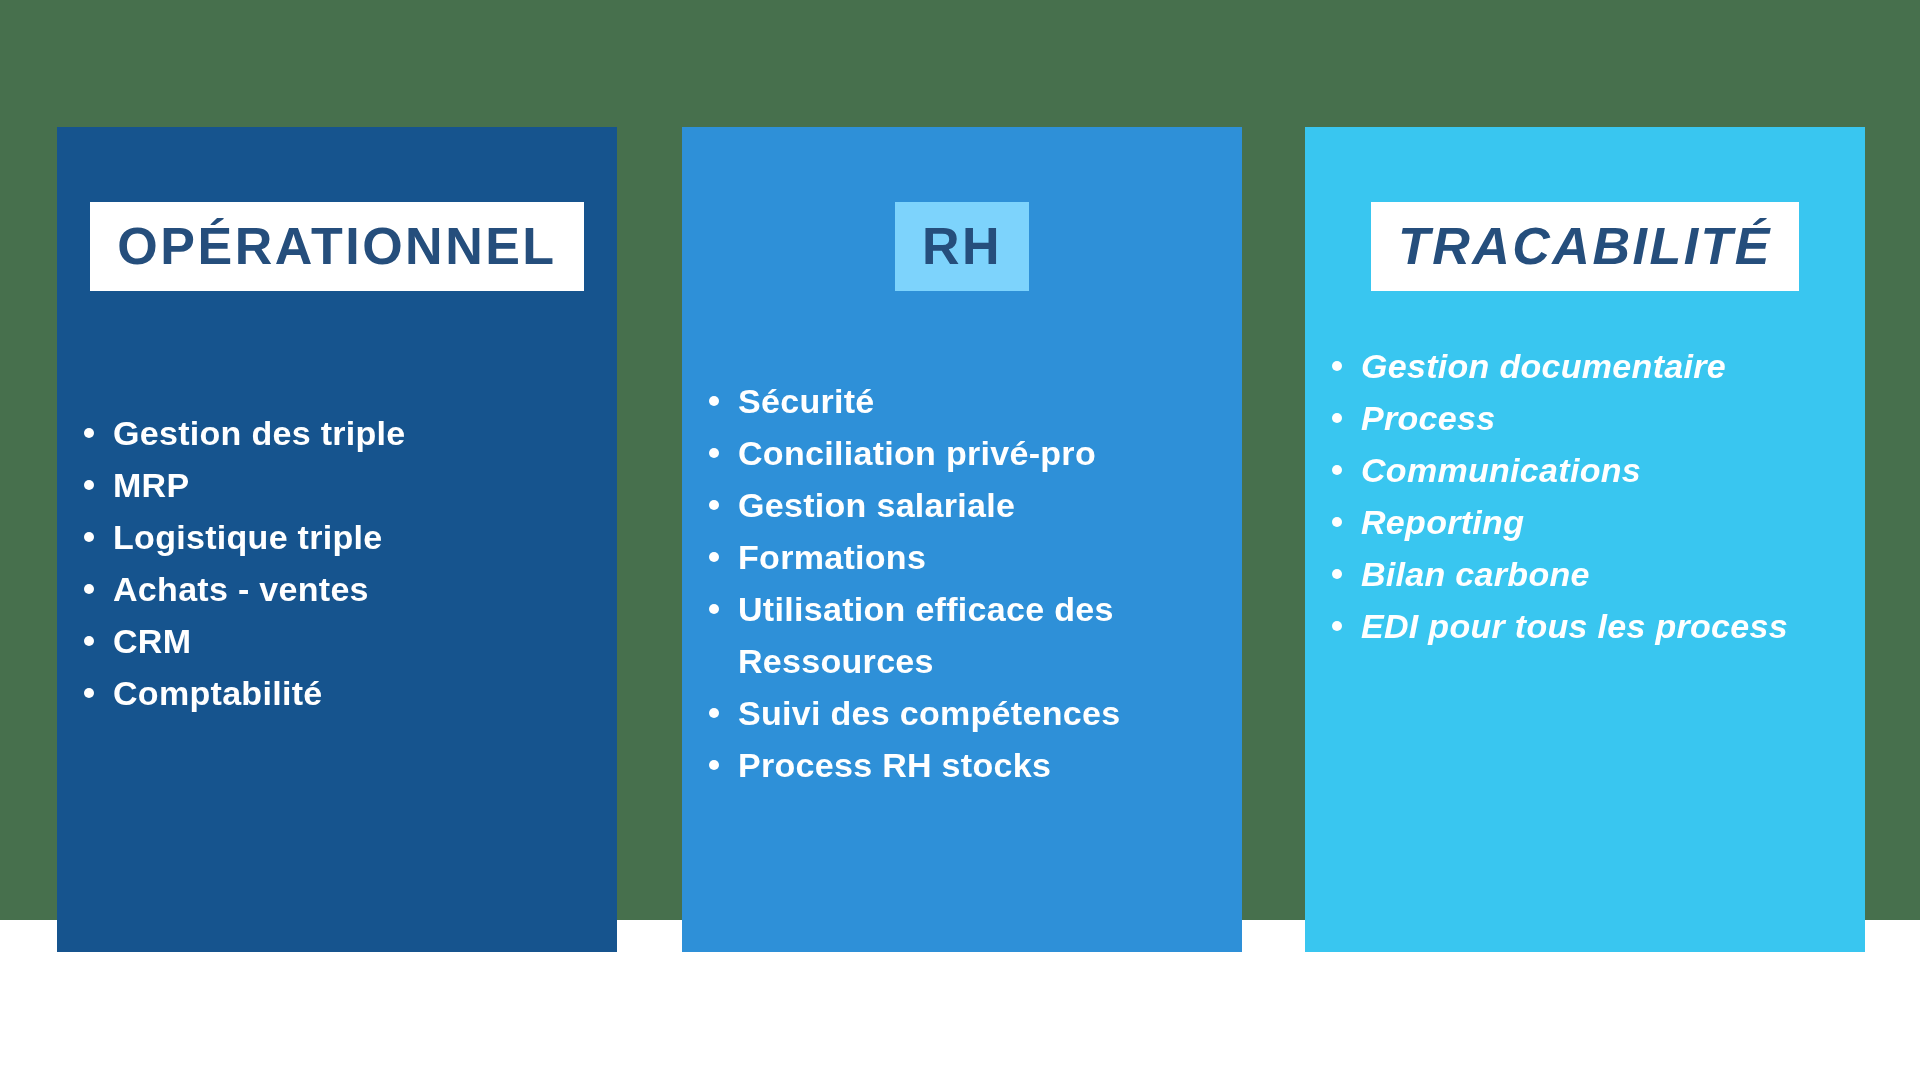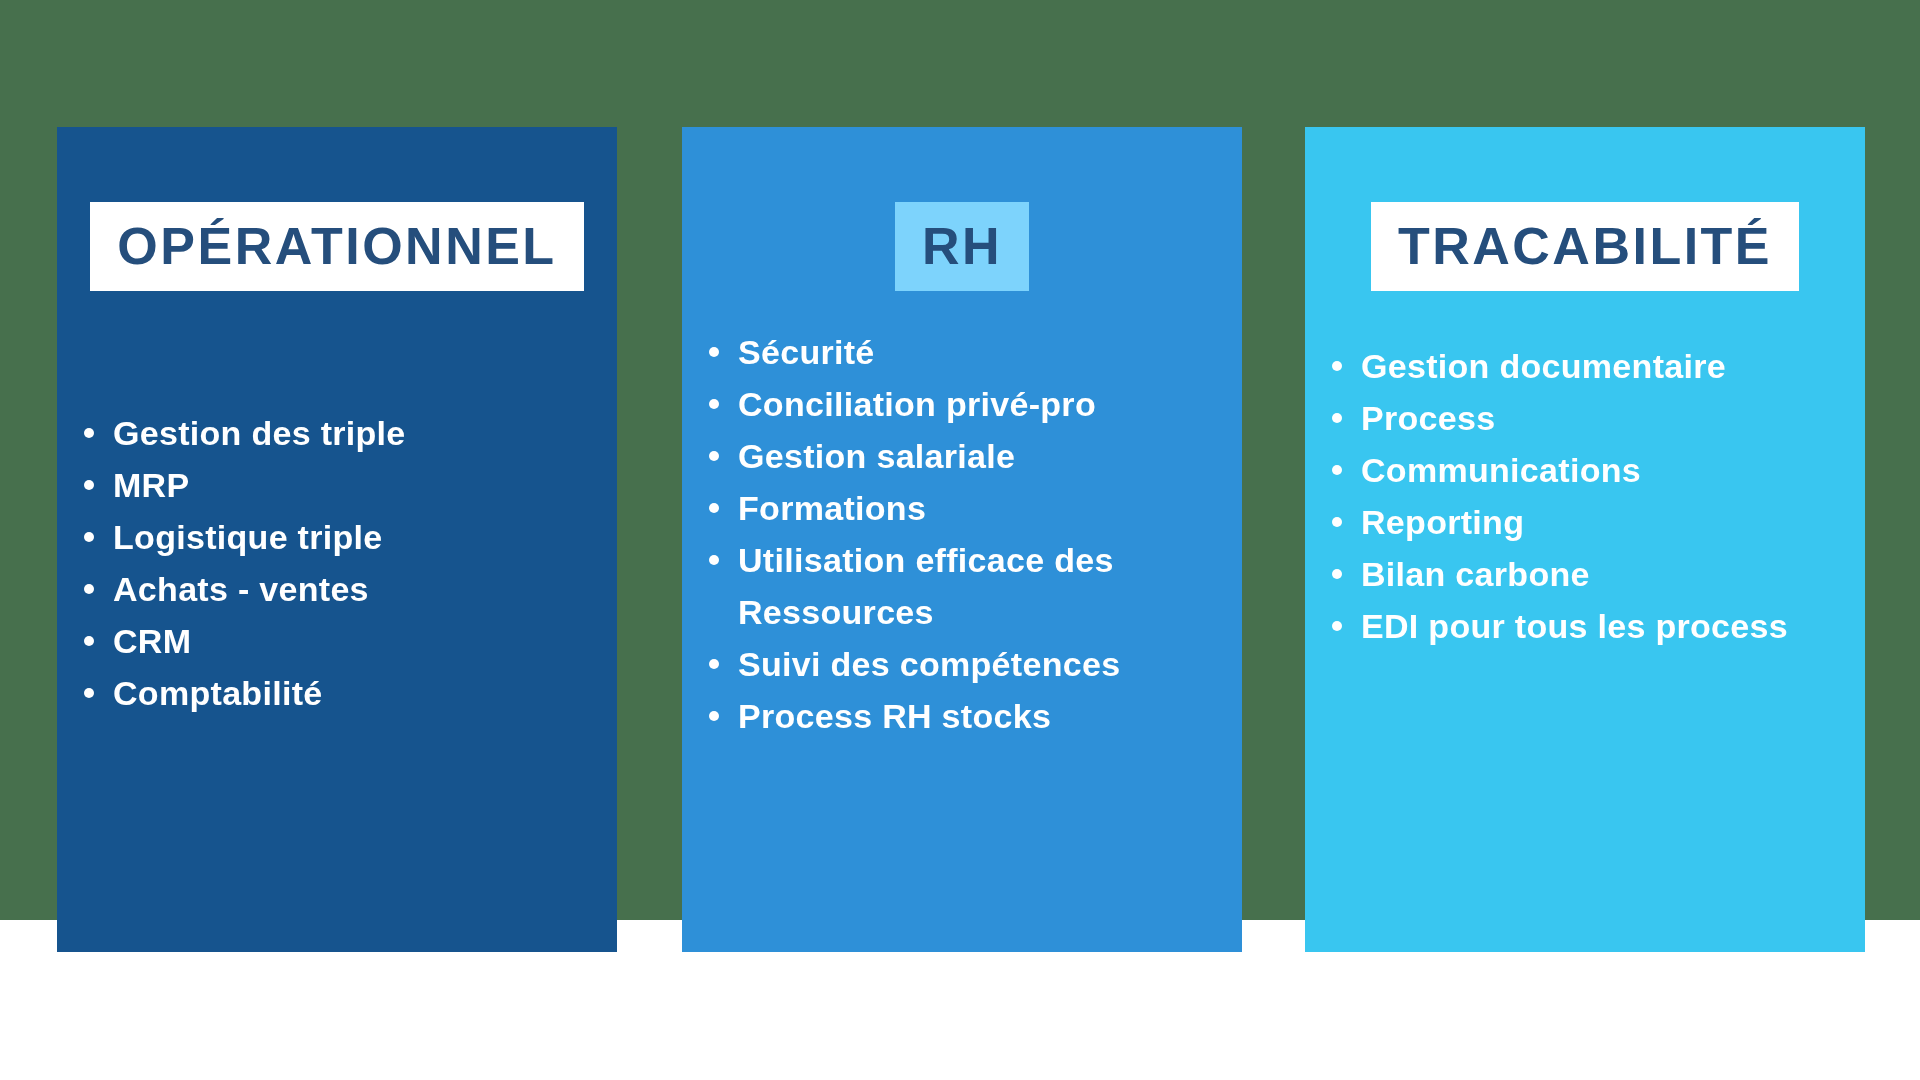--- a/index.html
+++ b/index.html
@@ -46,21 +46,21 @@
   .items {
     list-style: none;
     margin: 0;
     padding: 0 20px 0 56px;
     font-size: 34px;
     font-weight: bold;
     line-height: 52px;
     letter-spacing: 0.3px;
   }
   .panel-0 .items { margin-top: 116px; }
-  .panel-1 .items { margin-top: 35px; }
+  .panel-1 .items { margin-top: 84px; }
   .panel-2 .items { margin-top: 49px; }
 
   .items li {
     position: relative;
   }
   .items li::before {
     content: "";
     position: absolute;
     left: -29px;
     top: 21px;
@@ -97,21 +97,21 @@
       <li>Sécurité</li>
       <li>Conciliation privé-pro</li>
       <li>Gestion salariale</li>
       <li>Formations</li>
       <li>Utilisation efficace des Ressources</li>
       <li>Suivi des compétences</li>
       <li>Process RH stocks</li>
     </ul>
   </section>
 
-  <section class="panel panel-2" style="background-color: rgb(57, 198, 240);">
+  <section class="panel panel-2" style="background-color: rgb(57, 198, 240); font-style: italic;">
     <div class="title-box" style="background-color: rgb(255, 255, 255);">
       <h2 class="title" style="color: rgb(37, 78, 124);">TRACABILITÉ</h2>
     </div>
     <ul class="items" style="color: rgb(255, 255, 255);">
       <li>Gestion documentaire</li>
       <li>Process</li>
       <li>Communications</li>
       <li>Reporting</li>
       <li>Bilan carbone</li>
       <li>EDI pour tous les process</li>

